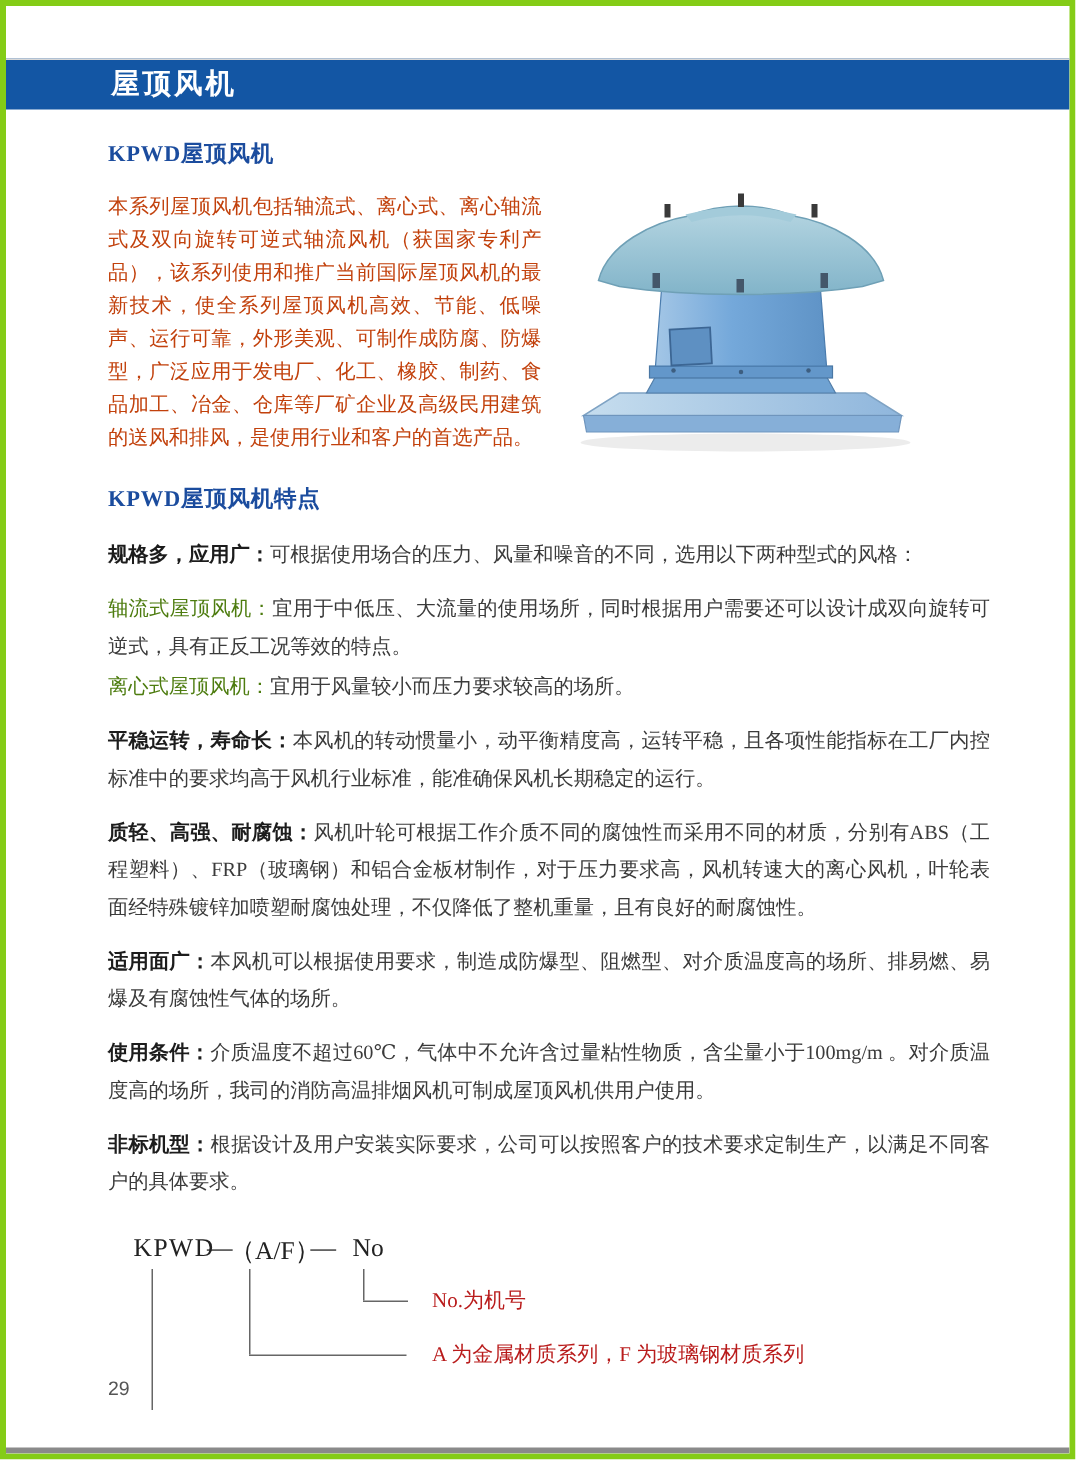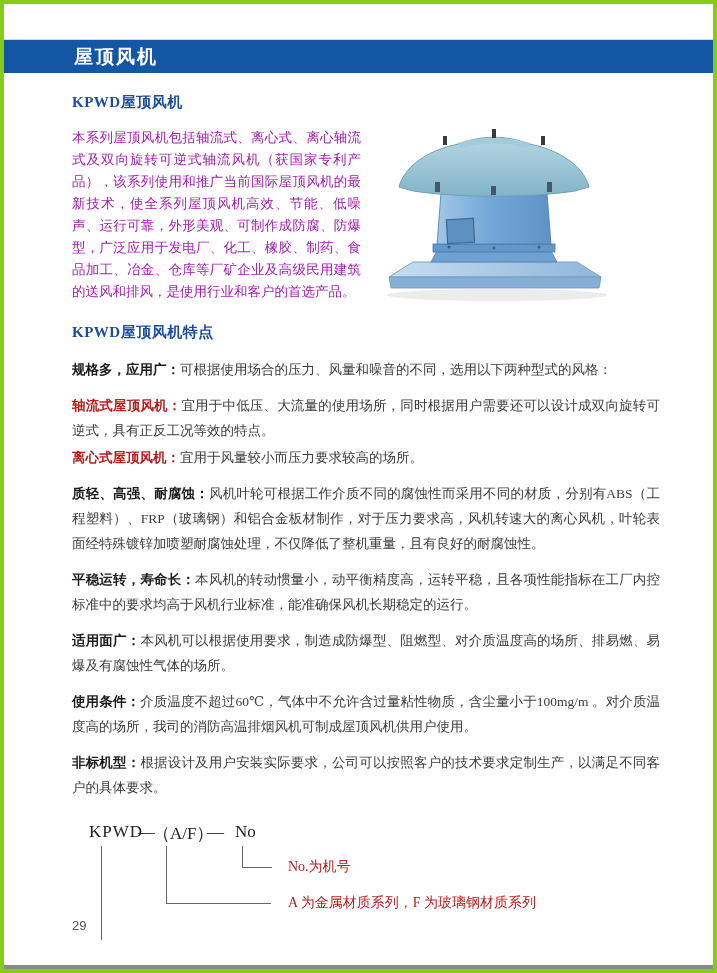--- a/index.html
+++ b/index.html
@@ -25,33 +25,33 @@
 
   .sec-title {
     font-size:15px; font-weight:bold; color:#1b4c9e; letter-spacing:0.5px;
   }
   .sec-title.first { margin-top:20px; }
   .sec-title.feat-t { margin-top:18px; }
   .sec-title.model-t { margin-top:34px; }
 
   .intro-row { display:flex; margin-top:15px; }
   .intro-text {
-    width:326px; font-size:13.5px; line-height:22px; color:#a21caf;
+    width:326px; font-size:13.5px; line-height:22px; color:#c2410c;
     text-align:justify; text-justify:inter-character;
   }
   .fan-figure { width:270px; height:180px; margin-left:18px; margin-top:-2px; flex:none; }
 
   .feat {
     width:588px; font-size:13.5px; line-height:25px; color:#3b3b3b;
     text-align:justify; text-justify:inter-character; margin-top:11px;
   }
   .feat.first { margin-top:15px; }
   .feat.sub { margin-top:2px; }
   .lead { font-weight:bold; color:#1c1c1c; }
-  .lead.plain { font-weight:bold; color:#b91c1c; }
+  .lead.plain { font-weight:normal; color:#4d7c0f; }
 
   
   .diagram { position:relative; height:140px; margin:22px 0 0 17px; }
   .formula { position:absolute; top:0; left:0; width:100%; height:22px;
              font-size:17px; color:#222; }
   .formula span { position:absolute; top:0; white-space:nowrap; }
   .f-kpwd { left:0;  letter-spacing:1px;font-family:Liberation Serif, serif; }
   .f-d1   { left:49px; }
   .f-mid  { left:64px; }
   .f-d2   { left:118px; }
@@ -133,23 +133,23 @@
     </div>
 
     <div class="sec-title feat-t">KPWD屋顶风机特点</div>
 
     <p class="feat first"><span class="lead">规格多，应用广：</span><span>可根据使用场合的压力、风量和噪音的不同，选用以下两种型式的风格：</span></p>
 
     <p class="feat"><span class="lead plain">轴流式屋顶风机：</span><span>宜用于中低压、大流量的使用场所，同时根据用户需要还可以设计成双向旋转可逆式，具有正反工况等效的特点。</span></p>
 
     <p class="feat sub"><span class="lead plain">离心式屋顶风机：</span><span>宜用于风量较小而压力要求较高的场所。</span></p>
 
+    <p class="feat"><span class="lead">平稳运转，寿命长：</span><span>本风机的转动惯量小，动平衡精度高，运转平稳，且各项性能指标在工厂内控标准中的要求均高于风机行业标准，能准确保风机长期稳定的运行。</span></p>
+
     <p class="feat"><span class="lead">质轻、高强、耐腐蚀：</span><span>风机叶轮可根据工作介质不同的腐蚀性而采用不同的材质，分别有ABS（工程塑料）、FRP（玻璃钢）和铝合金板材制作，对于压力要求高，风机转速大的离心风机，叶轮表面经特殊镀锌加喷塑耐腐蚀处理，不仅降低了整机重量，且有良好的耐腐蚀性。</span></p>
-
-    <p class="feat"><span class="lead">平稳运转，寿命长：</span><span>本风机的转动惯量小，动平衡精度高，运转平稳，且各项性能指标在工厂内控标准中的要求均高于风机行业标准，能准确保风机长期稳定的运行。</span></p>
 
     <p class="feat"><span class="lead">适用面广：</span><span>本风机可以根据使用要求，制造成防爆型、阻燃型、对介质温度高的场所、排易燃、易爆及有腐蚀性气体的场所。</span></p>
 
     <p class="feat"><span class="lead">使用条件：</span><span>介质温度不超过60℃，气体中不允许含过量粘性物质，含尘量小于100mg/m 。对介质温度高的场所，我司的消防高温排烟风机可制成屋顶风机供用户使用。</span></p>
 
     <p class="feat"><span class="lead">非标机型：</span><span>根据设计及用户安装实际要求，公司可以按照客户的技术要求定制生产，以满足不同客户的具体要求。</span></p>
 
 
     <div class="diagram">
       <div class="formula">

